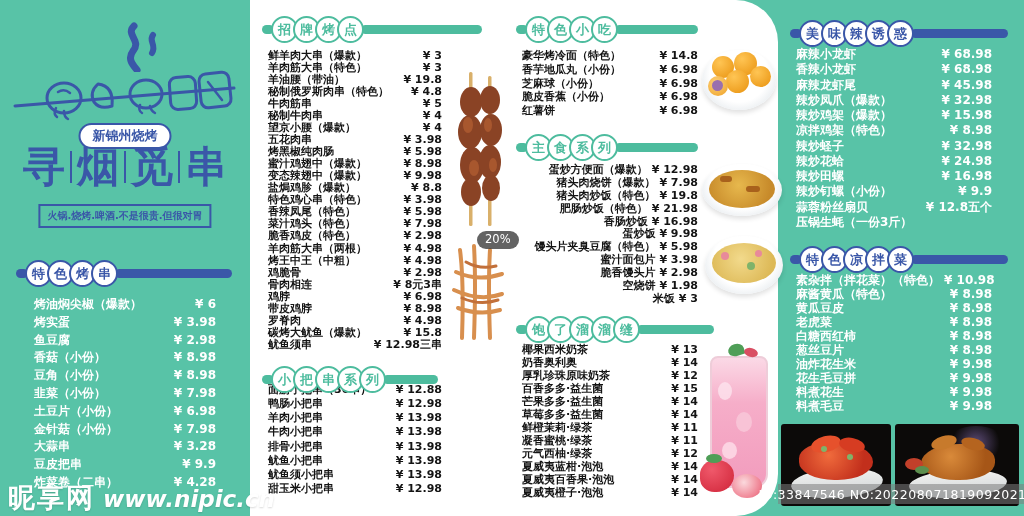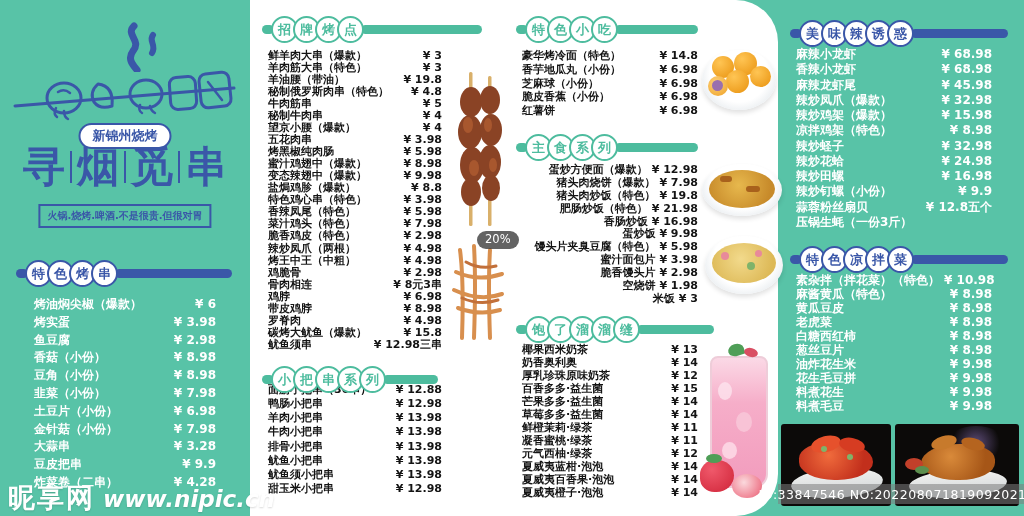--- a/index.html
+++ b/index.html
@@ -240,21 +240,21 @@
       </div>
       <div class="row">
         <span class="nm">菜汁鸡头（特色）</span>
         <span class="pr">¥ 7.98</span>
       </div>
       <div class="row">
         <span class="nm">脆香鸡皮（特色）</span>
         <span class="pr">¥ 2.98</span>
       </div>
       <div class="row">
-        <span class="nm">辣炒凤爪（两根）</span>
+        <span class="nm">羊肉筋大串（两根）</span>
         <span class="pr">¥ 4.98</span>
       </div>
       <div class="row">
         <span class="nm">烤王中王（中粗）</span>
         <span class="pr">¥ 4.98</span>
       </div>
       <div class="row">
         <span class="nm">鸡脆骨</span>
         <span class="pr">¥ 2.98</span>
       </div>

